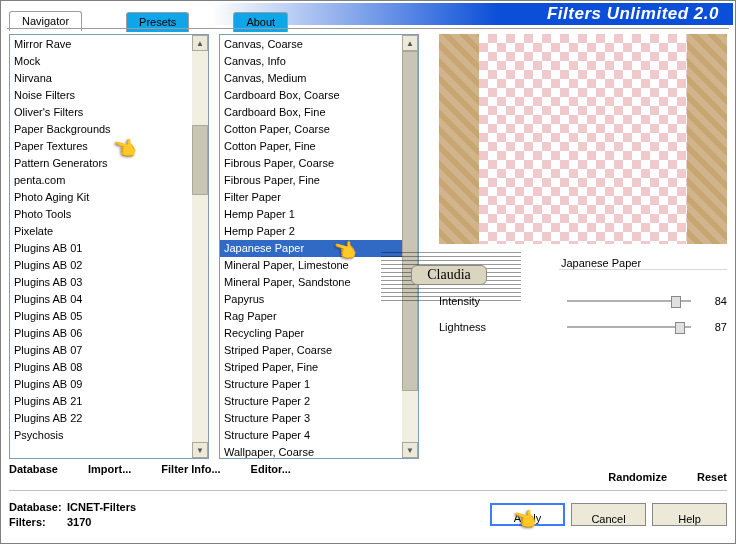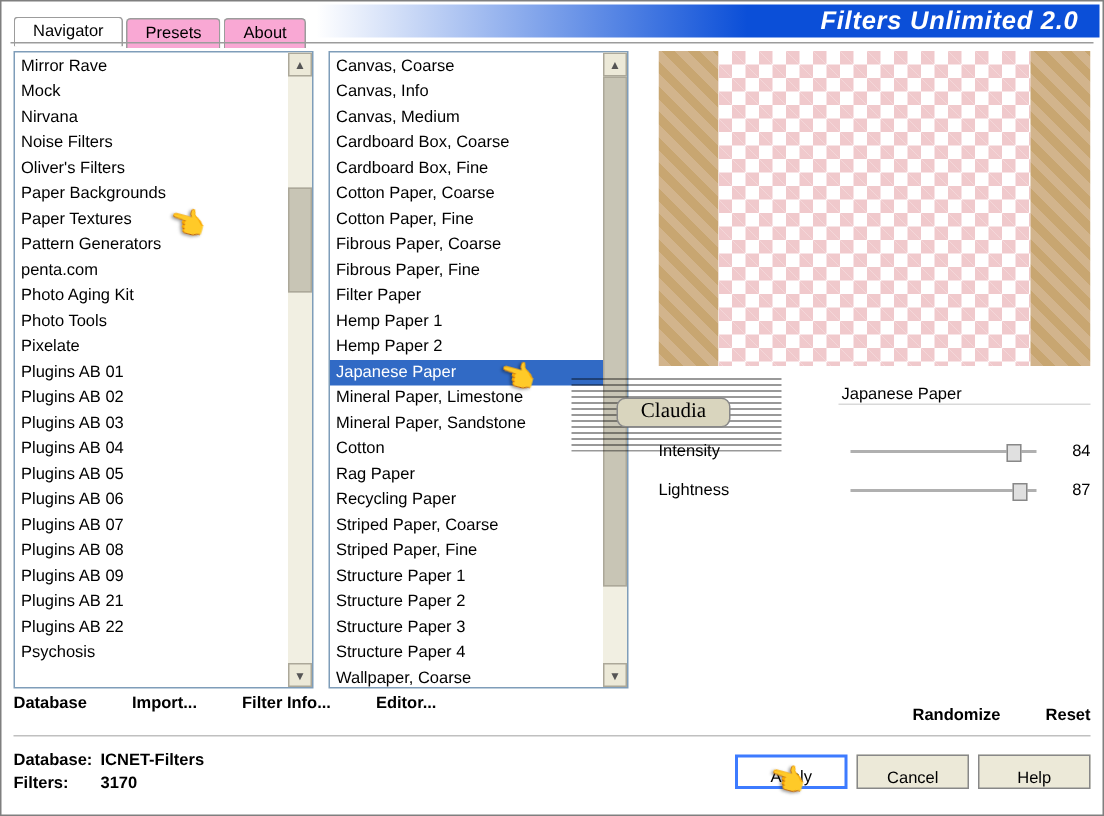--- a/index.html
+++ b/index.html
@@ -7,24 +7,24 @@
 
   .window { width: 736px; height: 544px; border: 1px solid #7f7f7f; background: #fff; position: relative; }
 
   
   .title-bar { position: absolute; left: 210px; right: 2px; top: 2px; height: 22px;
     background: linear-gradient(to right, #fff 0%, #0b4fd8 55%, #0b4fd8 100%);
     display: flex; align-items: center; justify-content: flex-end; padding-right: 14px; }
   .title-bar span { color: #fff; font-weight: bold; font-style: italic; font-size: 17px; letter-spacing: 0.5px; font-family: Liberation Sans, sans-serif; }
 
   
-  .tabs { position: absolute; left: 8px; top: 9px; display: flex; }
+  .tabs { position: absolute; left: 8px; top: 9px; display: flex; gap: 42px; }
   .tab { border: 1px solid #9c9c9c; border-bottom: none; background: #fff; padding: 3px 12px 4px 12px; font-size: 11px;
     border-radius: 3px 3px 0 0; margin-right: 2px; position: relative; top: 1px; }
-  .tab.inactive { background: #f9a8d4; top: 2px; padding-bottom: 3px; }
+  .tab.inactive { background: #0ea5e9; top: 2px; padding-bottom: 3px; }
   .tabline { position: absolute; left: 6px; right: 6px; top: 27px; border-top: 1px solid #9c9c9c; }
 
   
   .main { position: absolute; left: 8px; right: 8px; top: 33px; bottom: 60px; }
 
   .col-left, .col-mid { position: absolute; top: 0; bottom: 24px; border: 1px solid #7f9db9; background: #fff; overflow: hidden; }
   .col-left { left: 0; width: 200px; }
   .col-mid  { left: 210px; width: 200px; }
   .listbox { position: absolute; inset: 0; right: 16px; overflow: hidden; }
   .listbox-inner { padding: 1px 0 0 0; }
@@ -148,21 +148,21 @@
             <div class="litem">Cotton Paper, Coarse</div>
             <div class="litem">Cotton Paper, Fine</div>
             <div class="litem">Fibrous Paper, Coarse</div>
             <div class="litem">Fibrous Paper, Fine</div>
             <div class="litem">Filter Paper</div>
             <div class="litem">Hemp Paper 1</div>
             <div class="litem">Hemp Paper 2</div>
             <div class="litem selected">Japanese Paper</div>
             <div class="litem">Mineral Paper, Limestone</div>
             <div class="litem">Mineral Paper, Sandstone</div>
-            <div class="litem">Cotton</div>
+            <div class="litem">Papyrus</div>
             <div class="litem">Rag Paper</div>
             <div class="litem">Recycling Paper</div>
             <div class="litem">Striped Paper, Coarse</div>
             <div class="litem">Striped Paper, Fine</div>
             <div class="litem">Structure Paper 1</div>
             <div class="litem">Structure Paper 2</div>
             <div class="litem">Structure Paper 3</div>
             <div class="litem">Structure Paper 4</div>
             <div class="litem">Wallpaper, Coarse</div>
           </div>

